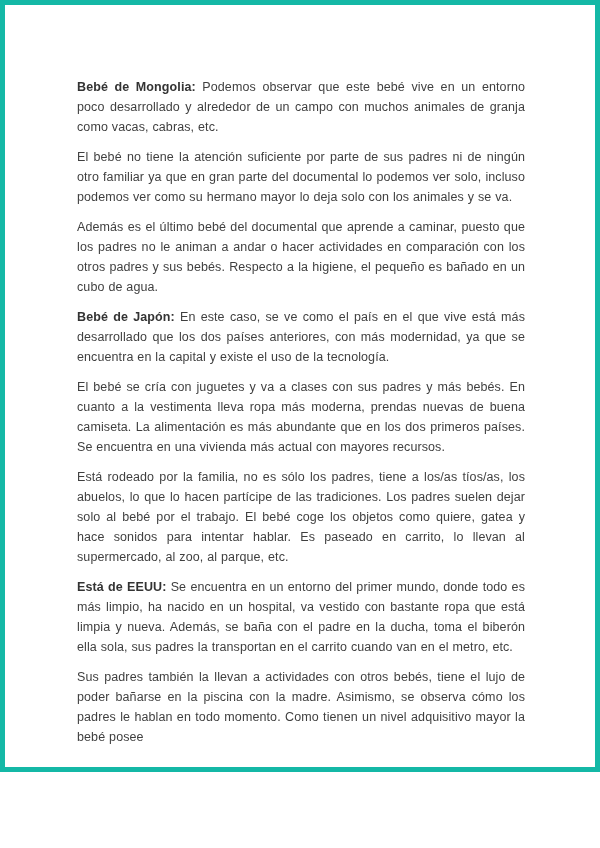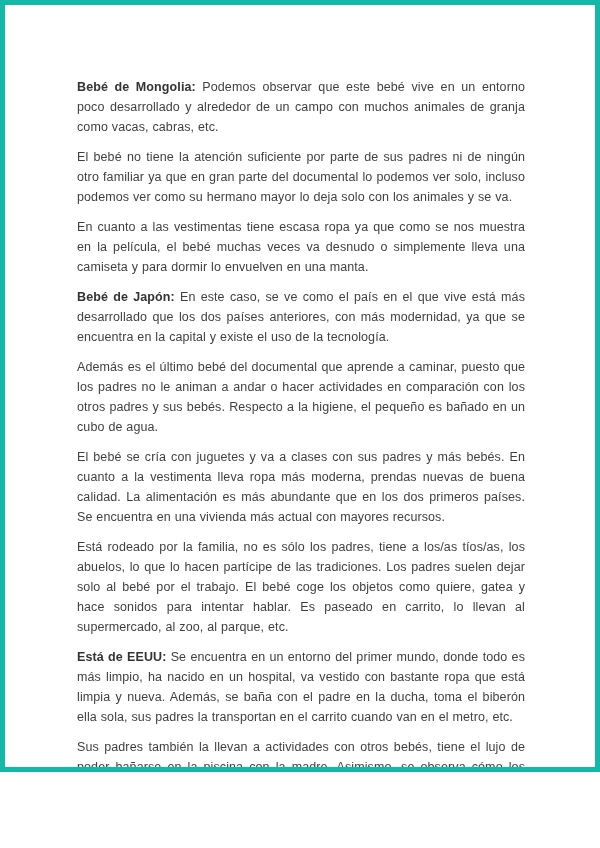--- a/index.html
+++ b/index.html
@@ -47,27 +47,26 @@
 </head>
 <body>
 
 <div class="page">
   <div class="content">
 
     <p class="para"><span class="lead">Bebé de Mongolia:</span><span> Podemos observar que este bebé vive en un entorno poco desarrollado y alrededor de un campo con muchos animales de granja como vacas, cabras, etc.</span></p>
 
     <p class="para"><span class="lead"></span><span>El bebé no tiene la atención suficiente por parte de sus padres ni de ningún otro familiar ya que en gran parte del documental lo podemos ver solo, incluso podemos ver como su hermano mayor lo deja solo con los animales y se va.</span></p>
 
-    <p class="para"><span class="lead"></span><span>En cuanto a las vestimentas tiene escasa ropa ya que como se nos muestra en la película, el bebé muchas veces va desnudo o simplemente lleva una camiseta y para dormir lo envuelven en una manta.</span></p>
+
+    <p class="para"><span class="lead"></span><span>Además es el último bebé del documental que aprende a caminar, puesto que los padres no le animan a andar o hacer actividades en comparación con los otros padres y sus bebés. Respecto a la higiene, el pequeño es bañado en un cubo de agua.</span></p>
 
     <p class="para"><span class="lead">Bebé de Japón:</span><span> En este caso, se ve como el país en el que vive está más desarrollado que los dos países anteriores, con más modernidad, ya que se encuentra en la capital y existe el uso de la tecnología.</span></p>
 
-    <p class="para"><span class="lead"></span><span>Además es el último bebé del documental que aprende a caminar, puesto que los padres no le animan a andar o hacer actividades en comparación con los otros padres y sus bebés. Respecto a la higiene, el pequeño es bañado en un cubo de agua.</span></p>
-
-    <p class="para"><span class="lead"></span><span>El bebé se cría con juguetes y va a clases con sus padres y más bebés. En cuanto a la vestimenta lleva ropa más moderna, prendas nuevas de buena calidad. La alimentación es más abundante que en los dos primeros países. Se encuentra en una vivienda más actual con mayores recursos.</span></p>
+    <p class="para"><span class="lead"></span><span>El bebé se cría con juguetes y va a clases con sus padres y más bebés. En cuanto a la vestimenta lleva ropa más moderna, prendas nuevas de buena camiseta. La alimentación es más abundante que en los dos primeros países. Se encuentra en una vivienda más actual con mayores recursos.</span></p>
 
     <p class="para"><span class="lead"></span><span>Está rodeado por la familia, no es sólo los padres, tiene a los/as tíos/as, los abuelos, lo que lo hacen partícipe de las tradiciones. Los padres suelen dejar solo al bebé por el trabajo. El bebé coge los objetos como quiere, gatea y hace sonidos para intentar hablar. Es paseado en carrito, lo llevan al supermercado, al zoo, al parque, etc.</span></p>
 
     <p class="para"><span class="lead">Está de EEUU:</span><span> Se encuentra en un entorno del primer mundo, donde todo es más limpio, ha nacido en un hospital, va vestido con bastante ropa que está limpia y nueva. Además, se baña con el padre en la ducha, toma el biberón ella sola, sus padres la transportan en el carrito cuando van en el metro, etc.</span></p>
 
     <p class="para"><span class="lead"></span><span>Sus padres también la llevan a actividades con otros bebés, tiene el lujo de poder bañarse en la piscina con la madre. Asimismo, se observa cómo los padres le hablan en todo momento. Como tienen un nivel adquisitivo mayor la bebé posee</span></p>
 
   </div>
 
   <div class="page-number">2</div>

